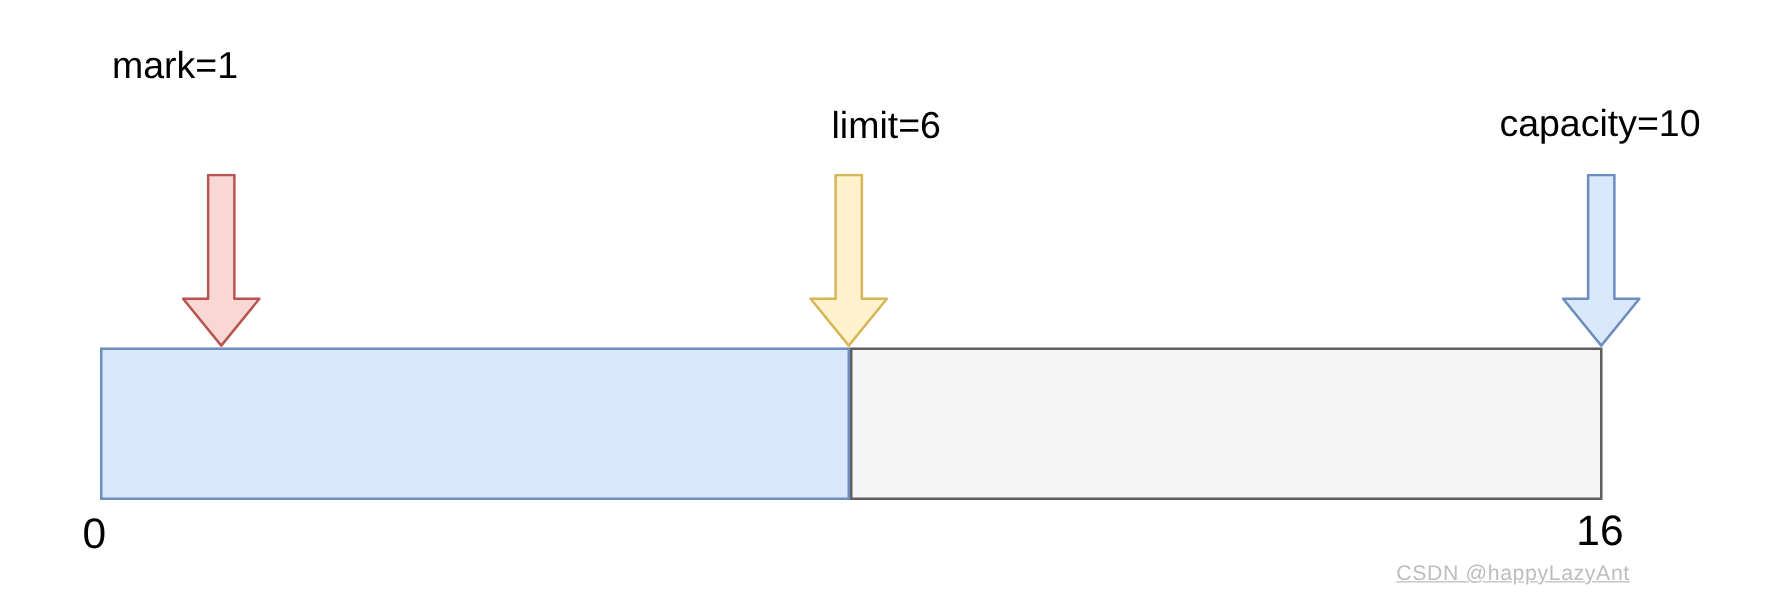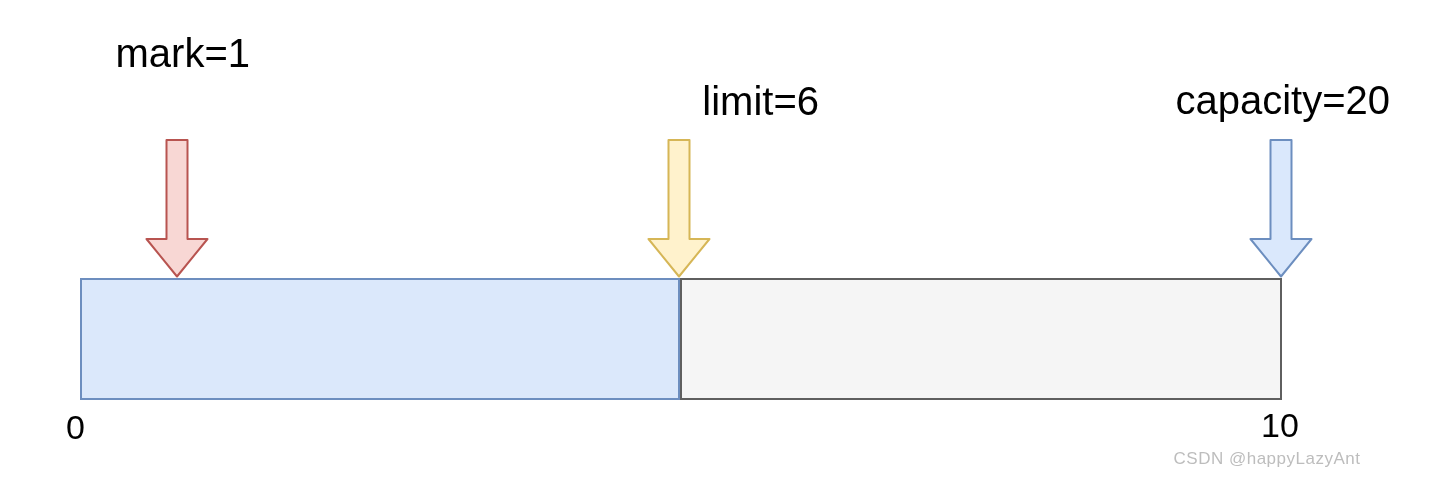--- a/index.html
+++ b/index.html
@@ -11,22 +11,22 @@
   .canvas {
     position: relative;
     width: 1430px;
     height: 478px;
     background: #ffffff;
     overflow: hidden;
   }
   .abs { position: absolute; }
   .pointer-label {
     width: 220px;
-    text-align: right;
-    font-size: 40px;
+    text-align: center;
+    font-size: 30px;
     line-height: 34px;
     color: #000000;
     white-space: nowrap;
   }
   .arrow-svg {
     display: block;
   }
   .bar-segment {
     box-sizing: border-box;
     height: 122px;
@@ -48,37 +48,38 @@
     font-size: 34px;
     line-height: 38px;
     color: #000000;
   }
   .scale-start { left: 66px; top: 408px; }
   .scale-end { left: 1230px; top: 406px; width: 100px; text-align: center; }
   .watermark {
     left: 1117px;
     top: 449px;
     width: 300px;
-    text-align: center;
+    text-align: left;
     font-size: 17px;
     color: #bdbdbd;
     letter-spacing: 0.5px;
+    text-decoration: underline;
   }
 </style>
 </head>
 <body>
 
 <div class="canvas">
 
   <div class="abs pointer-label" style="left:30px; top:36px;">mark=1</div>
 
 
   <div class="abs pointer-label" style="left:599px; top:84px;">limit=6</div>
 
-  <div class="abs pointer-label" style="left:1170px; top:83px;">capacity=20</div>
+  <div class="abs pointer-label" style="left:1170px; top:83px;">capacity=10</div>
 
   <div class="abs" style="left:145px; top:139px;">
     <svg class="arrow-svg" width="64" height="139" viewBox="0 0 64 139">
       <path d="M 21.5 1 L 42.5 1 L 42.5 100 L 62.5 100 L 32 137.5 L 1.5 100 L 21.5 100 Z" stroke-width="2" stroke-linejoin="round" fill="#f8d7d4"></path>
       <path d="M 21.5 1 L 42.5 1 L 42.5 100 L 62.5 100 L 32 137.5 L 1.5 100 L 21.5 100 Z" fill="none" stroke-width="2" stroke-linejoin="round" stroke="#b85450"></path>
     </svg>
   </div>
 
   <div class="abs" style="left:647px; top:139px;">
     <svg class="arrow-svg" width="64" height="139" viewBox="0 0 64 139">
@@ -91,17 +92,17 @@
     <svg class="arrow-svg" width="64" height="139" viewBox="0 0 64 139">
       <path d="M 21.5 1 L 42.5 1 L 42.5 100 L 62.5 100 L 32 137.5 L 1.5 100 L 21.5 100 Z" stroke-width="2" stroke-linejoin="round" fill="#dae8fc"></path>
       <path d="M 21.5 1 L 42.5 1 L 42.5 100 L 62.5 100 L 32 137.5 L 1.5 100 L 21.5 100 Z" fill="none" stroke-width="2" stroke-linejoin="round" stroke="#6c8ebf"></path>
     </svg>
   </div>
 
   <div class="abs bar-segment bar-blue"></div>
   <div class="abs bar-segment bar-gray"></div>
 
   <div class="abs scale-label scale-start">0</div>
-  <div class="abs scale-label scale-end">10</div>
+  <div class="abs scale-label scale-end">16</div>
 
   <div class="abs watermark">CSDN @happyLazyAnt</div>
 
 </div>
 
 </body></html>

